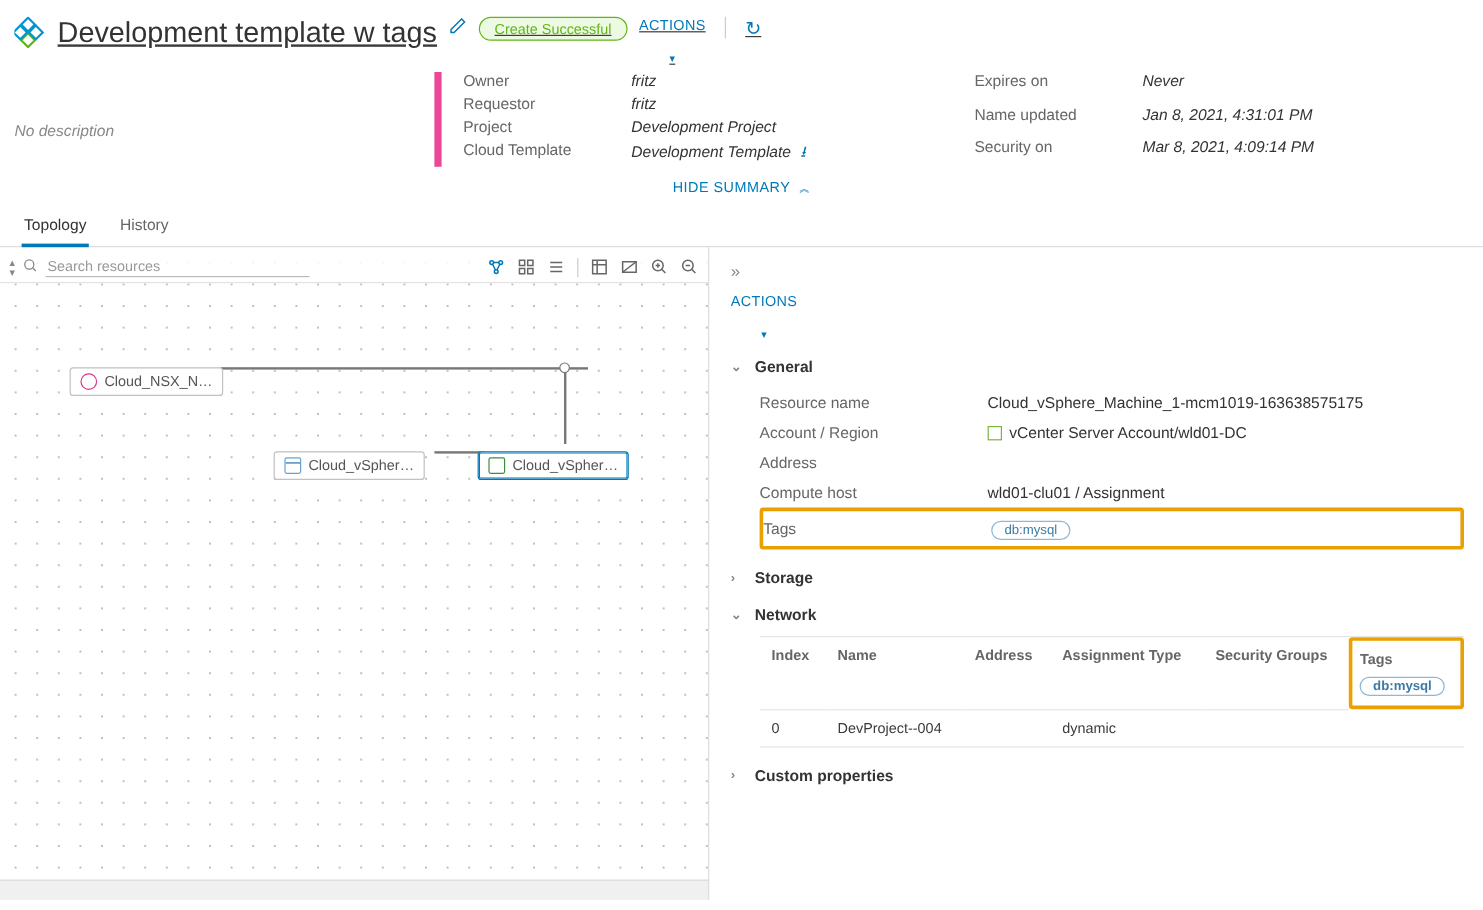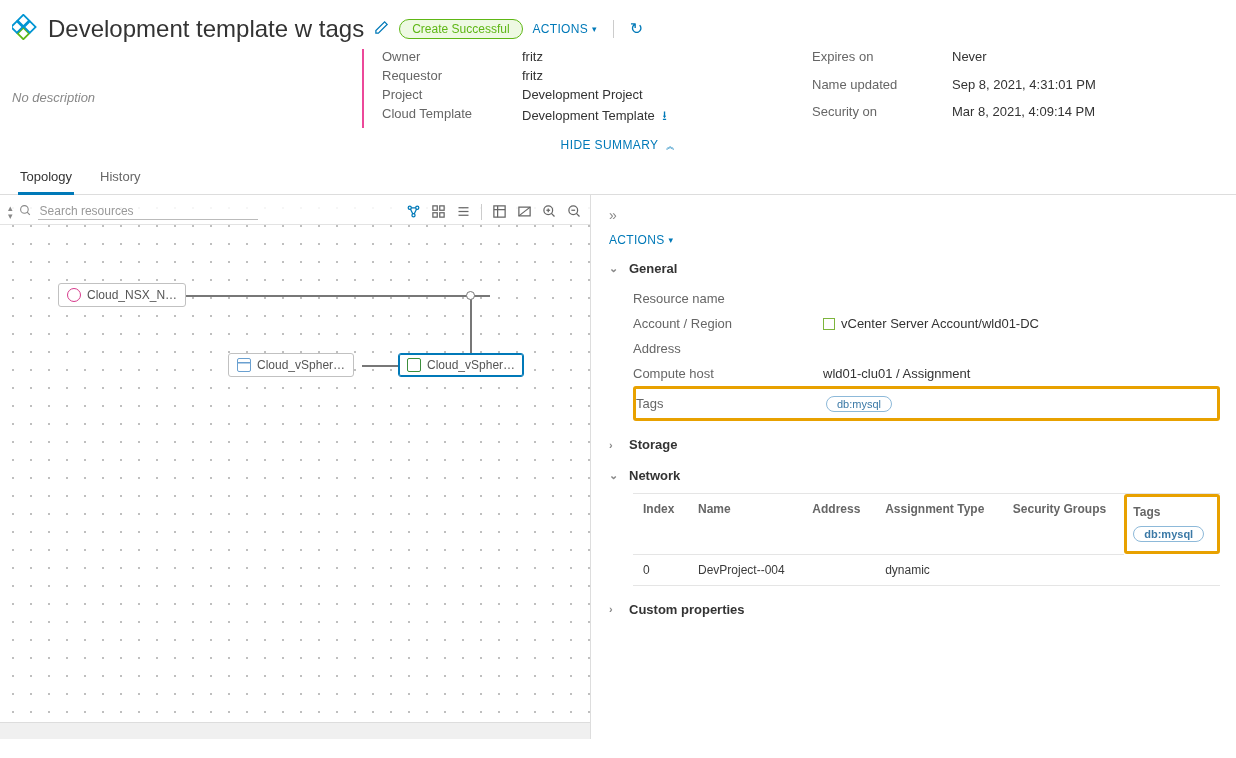--- a/index.html
+++ b/index.html
@@ -1,51 +1,51 @@
 <!DOCTYPE html>
 <html><head>
 <meta charset="utf-8">
 <style>
   *{box-sizing:border-box;}
   body{margin:0;font-family:"Segoe UI",Arial,sans-serif;font-size:13px;color:#3b3b3b;background:#fff;width:1236px;}
   a,.link{color:#0079b8;}
-  .header{display:flex;align-items:center;padding:14px 12px 6px 12px;gap:10px;}
+  .header{display:flex;align-items:flex-start;padding:14px 12px 6px 12px;gap:10px;text-decoration:underline;}
   .logo svg{width:26px;height:26px;}
   .title{font-size:24px;font-weight:400;color:#333;}
   .edit-icon{color:#0079b8;cursor:pointer;}
   .badge-success{border:1px solid #5eb715;color:#5eb715;background:#eef9e3;border-radius:11px;padding:2px 12px;font-size:12px;}
-  .h-actions{color:#0079b8;font-size:12px;letter-spacing:.3px;display:flex;align-items:center;gap:4px;cursor:pointer;}
+  .h-actions{color:#0079b8;font-size:12px;letter-spacing:.3px;display:flex;align-items:center;gap:16px;cursor:pointer;flex-direction:column;}
   .vdiv{width:1px;height:18px;background:#ccc;margin:0 6px;}
   .refresh{color:#0079b8;cursor:pointer;font-size:16px;}
   .summary{display:flex;padding:0 12px 4px;gap:30px;}
   .no-desc{font-style:italic;color:#888;flex:0 0 320px;padding-top:4px;margin-top:37px;}
   .kvblock{display:grid;grid-template-columns:130px 1fr;row-gap:4px;column-gap:10px;}
   .kvblock .k{color:#666;}
-  .kvblock .v{color:#333;}
+  .kvblock .v{color:#333;font-style:italic;}
   .dl-icon{color:#0079b8;margin-left:4px;}
   .hide-summary{text-align:center;color:#0079b8;font-size:12px;letter-spacing:.4px;padding:6px 0 10px;cursor:pointer;}
   .tabs{display:flex;gap:24px;padding:0 18px;border-bottom:1px solid #ddd;}
   .tab{padding:6px 2px 8px;color:#666;cursor:pointer;}
   .tab.active{color:#333;border-bottom:3px solid #0079b8;margin-bottom:-1px;}
   .split{display:flex;height:544px;}
   
   .canvas-wrap{width:590px;position:relative;overflow:hidden;}
   .canvas-wrap::after{content:"";position:absolute;left:0;right:0;bottom:0;height:16px;background:#f0f0f0;border-top:1px solid #ddd;}
   .canvas{height:100%;background-image:radial-gradient(#bfbfbf 1px,transparent 1px);background-size:18px 18px;background-position:4px 4px;position:relative;}
   .toolbar{position:absolute;top:4px;left:0;right:0;height:26px;background:rgba(255,255,255,.85);display:flex;align-items:center;padding:0 8px;gap:6px;border-bottom:1px solid #e3e3e3;z-index:3;}
   .nav-ctrl{display:flex;flex-direction:column;line-height:8px;color:#888;font-size:9px;}
   .search{border:none;border-bottom:1px solid #bbb;background:transparent;font-size:12px;width:220px;outline:none;color:#666;}
   .search::placeholder{color:#999;}
   .search-ic{color:#888;}
   .tb-right{margin-left:auto;display:flex;gap:10px;color:#666;}
   .tb-right span{cursor:pointer;font-size:14px;}
   .tb-right svg{width:15px;height:15px;display:block;}
   .tb-right span.sel{color:#0079b8;}
   .tb-div{width:1px;background:#ccc;height:16px;}
-  .node{position:absolute;background:#fff;border:1px solid #c1c1c1;border-radius:3px;display:flex;align-items:center;gap:6px;padding:4px 8px;font-size:12px;color:#555;z-index:2;max-width:140px;overflow:hidden;text-overflow:ellipsis;white-space:nowrap;}
+  .node{position:absolute;background:#fff;border:1px solid #c1c1c1;border-radius:3px;display:flex;align-items:center;gap:6px;padding:4px 8px;font-size:12px;color:#555;z-index:2;max-width:140px;overflow:hidden;text-overflow:ellipsis;white-space:nowrap;margin-top:12px;}
   .node.sel{border-color:#0079b8;box-shadow:0 0 0 1px #0079b8 inset;}
   .nicon{width:14px;height:14px;display:inline-block;border:1.5px solid;border-radius:50%;}
   .nicon.net{border-color:#d73a8c;}
   .nicon.db{border-radius:2px;border-color:#6aa0d0;background:linear-gradient(#6aa0d0,#6aa0d0) 0 30%/100% 1.5px no-repeat;}
   .nicon.vm{border-radius:2px;border-color:#3c8e3c;}
   .line{position:absolute;background:#777;z-index:1;}
   
   .details{flex:1;border-left:1px solid #ddd;padding:12px 16px 16px 18px;overflow:auto;}
   .expand-ic{color:#888;font-size:14px;margin-bottom:10px;}
   .d-title{font-size:18px;font-weight:400;}
@@ -92,38 +92,38 @@
   <span class="h-actions">
     <span>ACTIONS</span>
     <span style="font-size:9px;">▾</span>
   </span>
   <span class="vdiv"></span>
   <span class="refresh">↻</span>
 </div>
 
 <div class="summary">
   <div class="no-desc">No description</div>
-  <div class="kvblock" style="border-left:2px solid #ec4899;padding-left:18px;flex:0 0 420px">
+  <div class="kvblock" style="border-left:6px solid #ec4899;padding-left:18px;flex:0 0 420px">
     <div class="k">Owner</div>
     <div class="v">fritz</div>
     <div class="k">Requestor</div>
     <div class="v">fritz</div>
     <div class="k">Project</div>
     <div class="v link">Development Project</div>
     <div class="k">Cloud Template</div>
     <div class="v link">
       <span>Development Template</span>
       <span class="dl-icon">⭳</span>
     </div>
   </div>
   <div class="kvblock" style="flex:1">
     <div class="k">Expires on</div>
     <div class="v">Never</div>
     <div class="k">Name updated</div>
-    <div class="v">Sep 8, 2021, 4:31:01 PM</div>
+    <div class="v">Jan 8, 2021, 4:31:01 PM</div>
     <div class="k">Security on</div>
     <div class="v">Mar 8, 2021, 4:09:14 PM</div>
   </div>
 </div>
 <div class="hide-summary">
   <span>HIDE SUMMARY</span>&nbsp;
   <span style="font-size:9px;">︽</span>
 </div>
 
 <div class="tabs">
@@ -231,20 +231,21 @@
       </span>
     </div>
 
     <div class="sect">
       <div class="sect-h">
         <span class="chev">⌄</span>
         <span>General</span>
       </div>
       <div class="kvrow">
           <div class="k">Resource name</div>
+          <div class="v">Cloud_vSphere_Machine_1-mcm1019-163638575175</div>
         </div>
       <div class="kvrow">
           <div class="k">Account / Region</div>
           <div class="v">
             <span class="vcenter-ic"></span>
             <span>vCenter Server Account/wld01-DC</span>
           </div>
         </div>
       <div class="kvrow">
           <div class="k">Address</div>

